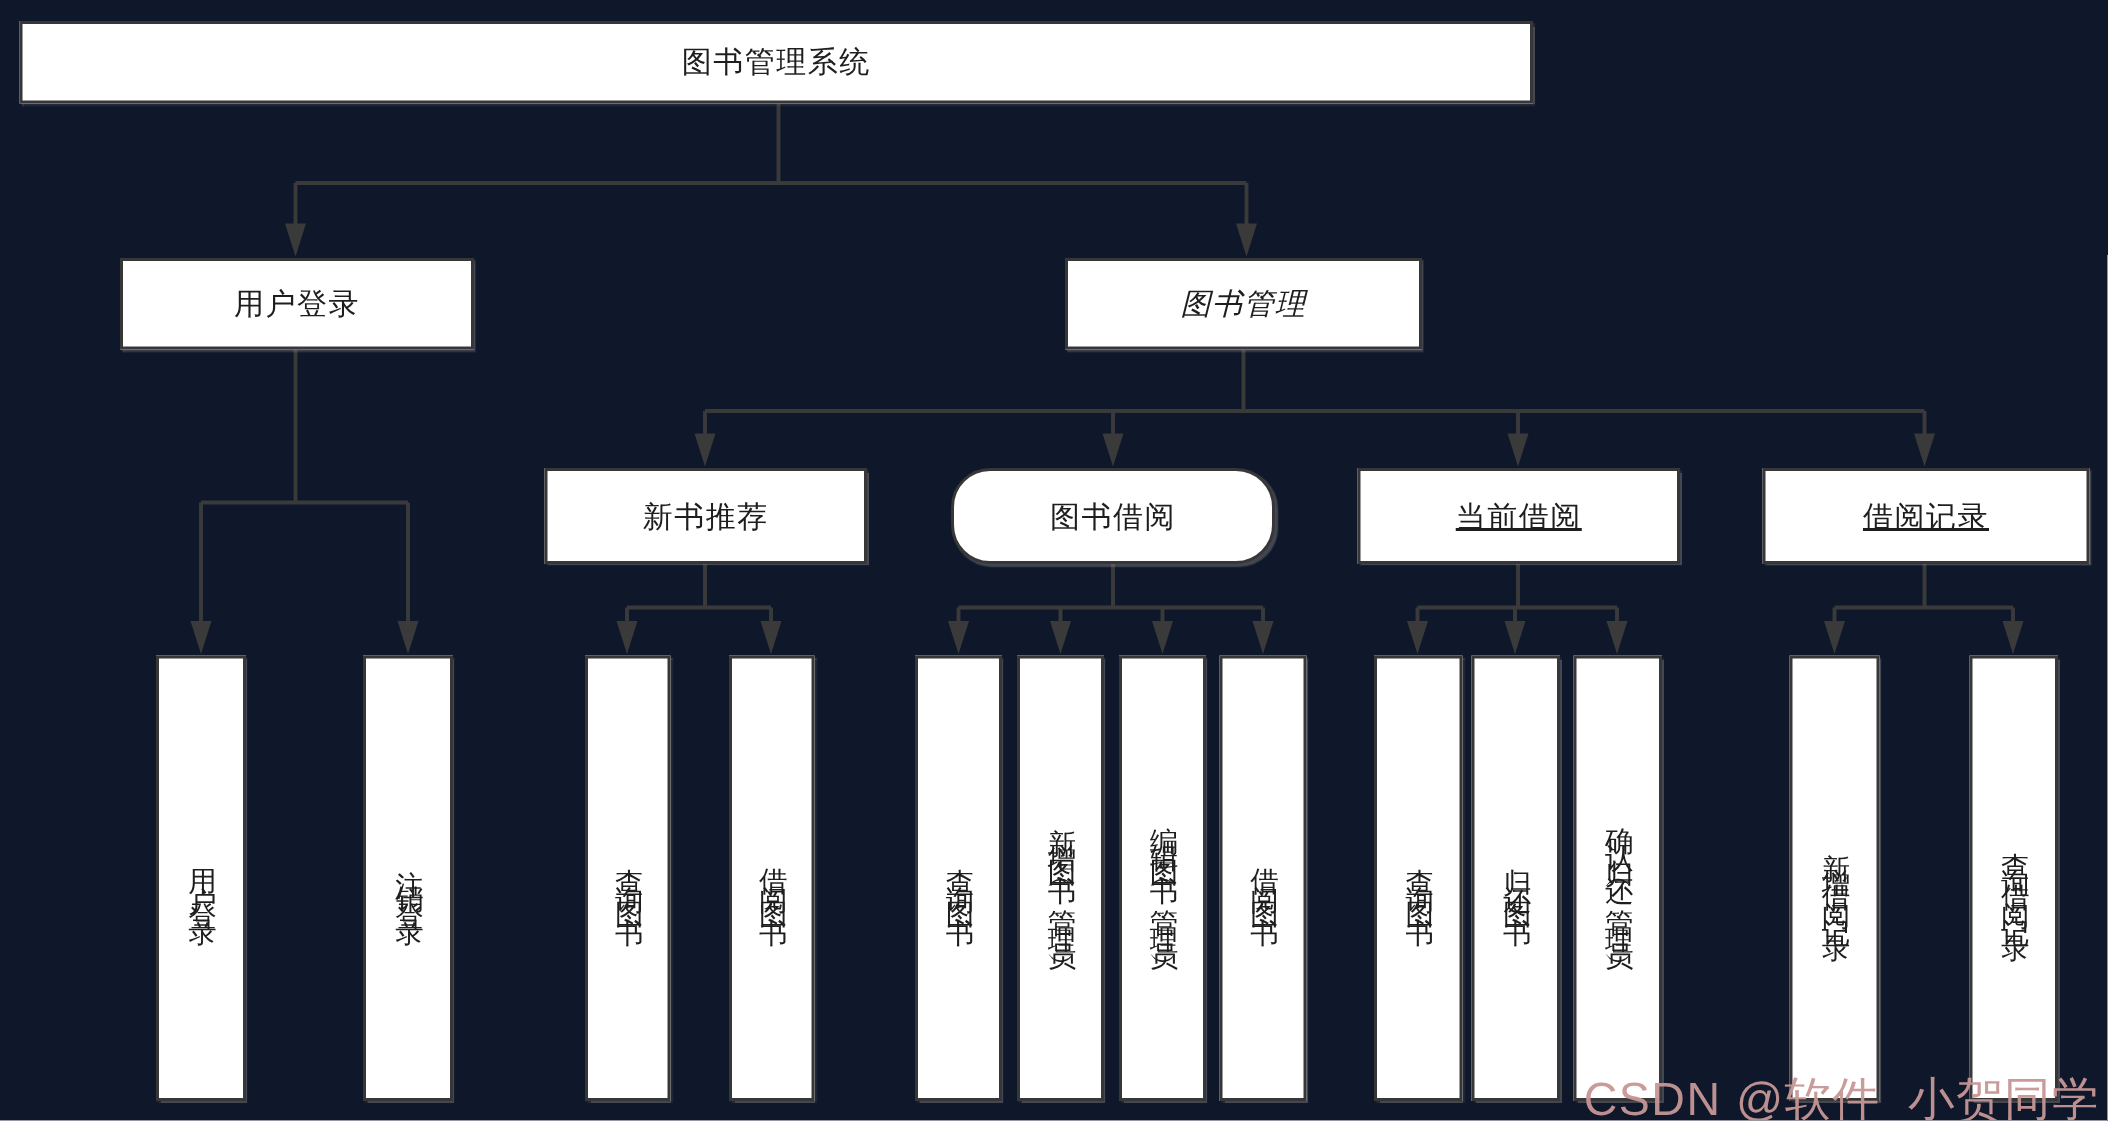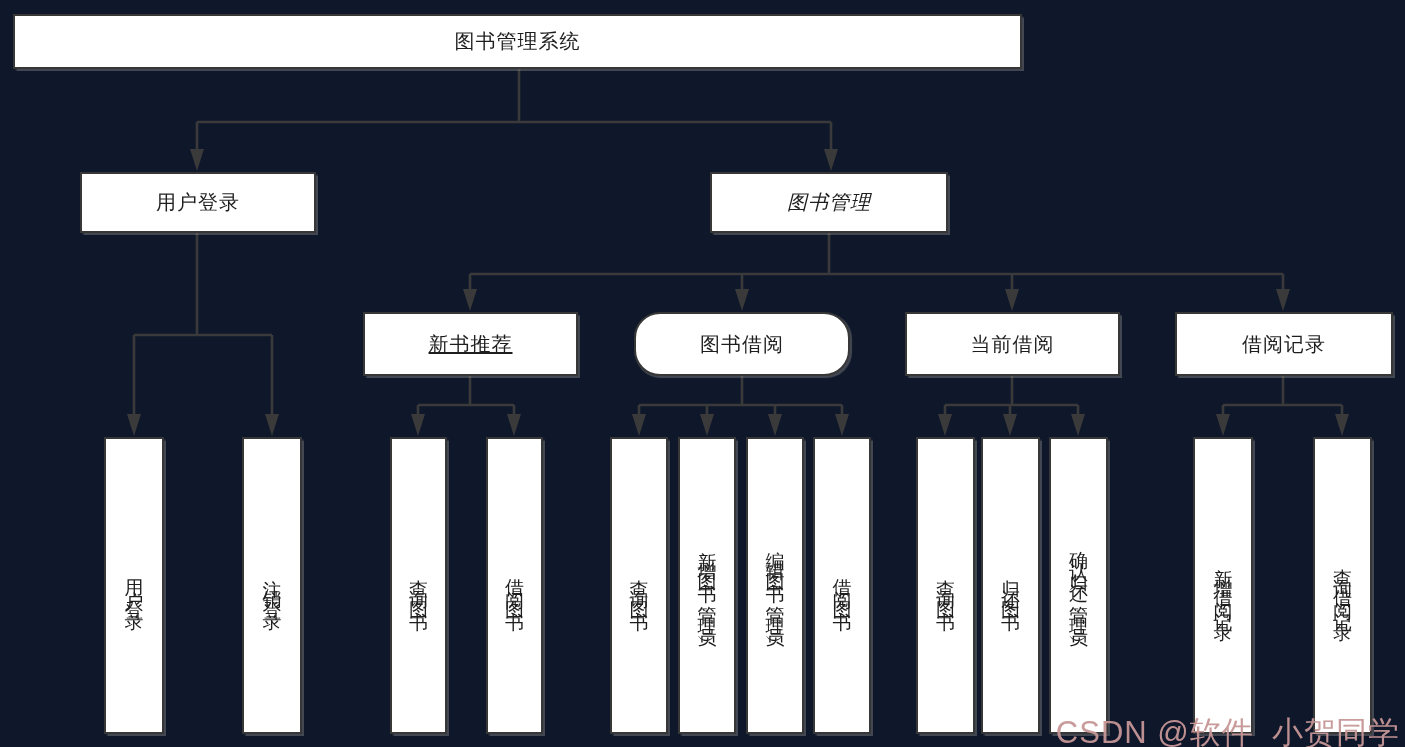--- a/index.html
+++ b/index.html
@@ -35,24 +35,24 @@
     writing-mode: vertical-rl;
     font-size: 19px;
     letter-spacing: 11px;
     top: 437px;
     height: 297px;
   }
   
   #n-root    { left: 13px;   top: 14px;  width: 1009px; height: 55px; }
   #n-user    { left: 80px;   top: 172px; width: 236px;  height: 61px; }
   #n-book    { left: 710px;  top: 172px; width: 238px;  height: 61px; font-style: italic; }
-  #n-new     { left: 363px;  top: 312px; width: 215px;  height: 64px; text-decoration: underline; }
+  #n-new     { left: 363px;  top: 312px; width: 215px;  height: 64px; }
   #n-borrow  { left: 634px;  top: 312px; width: 216px;  height: 64px; border-radius: 26px; }
-  #n-current { left: 905px;  top: 312px; width: 215px;  height: 64px; }
-  #n-record  { left: 1175px; top: 312px; width: 218px;  height: 64px; }
+  #n-current { left: 905px;  top: 312px; width: 215px;  height: 64px; text-decoration: underline; }
+  #n-record  { left: 1175px; top: 312px; width: 218px;  height: 64px; text-decoration: underline; }
   #l-1  { left: 104px;  width: 60px; }
   #l-2  { left: 242px;  width: 60px; }
   #l-3  { left: 390px;  width: 57px; }
   #l-4  { left: 486px;  width: 57px; }
   #l-5  { left: 610px;  width: 58px; }
   #l-6  { left: 678px;  width: 58px; }
   #l-7  { left: 746px;  width: 58px; }
   #l-8  { left: 813px;  width: 58px; }
   #l-9  { left: 916px;  width: 59px; }
   #l-10 { left: 981px;  width: 59px; }

